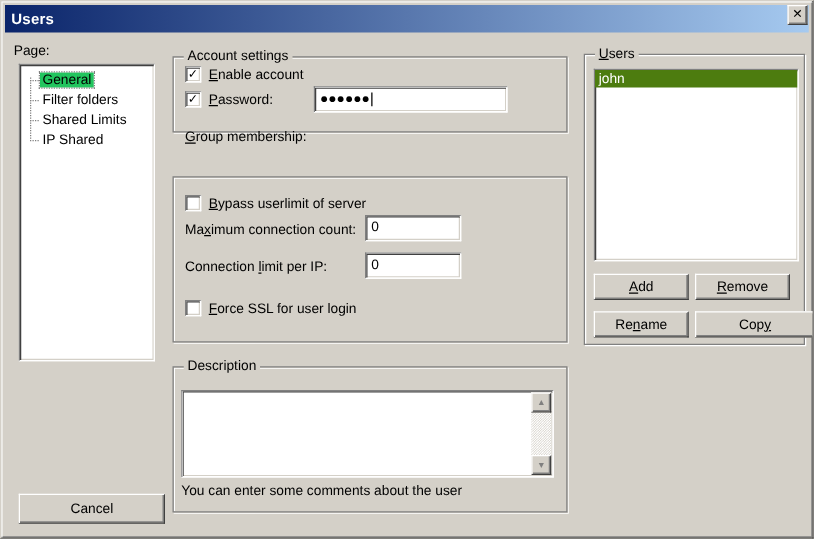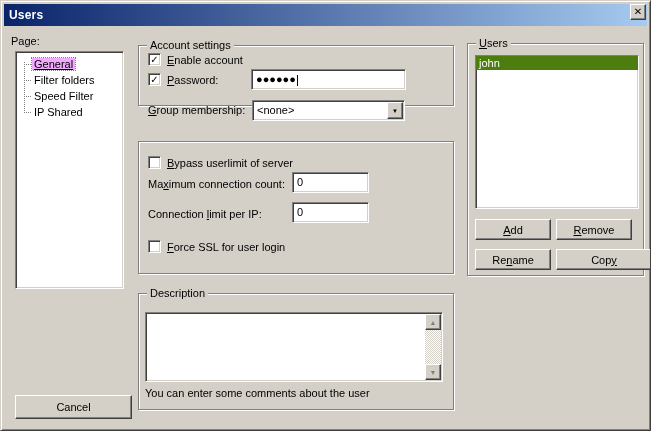--- a/index.html
+++ b/index.html
@@ -79,21 +79,21 @@
   .tree-vline {
     position:absolute; left:8px; top:10px; height:49px;
     border-left:1px dotted #808080;
   }
   .tree-item { position:relative; height:16px; line-height:16px; padding-left:16px; white-space:nowrap; cursor:default; }
   .tree-item::before {
     content:""; position:absolute; left:8px; top:8px; width:7px;
     border-top:1px dotted #808080;
   }
   .tree-item .ti-label { padding:0 2px; }
-  .tree-item.selected .ti-label { background:#f0abfc; outline:1px dotted #808080;text-decoration:underline; }
+  .tree-item.selected .ti-label { background:#22c55e; outline:1px dotted #808080; }
 
   
   .combo { position:absolute; }
   .combo .combo-text { position:absolute; left:4px; top:3px; }
   .combo .combo-btn {
     position:absolute; right:1px; top:1px; bottom:1px; width:16px;
     background:#D4D0C8;
     border:1px solid; border-color:#FFFFFF #404040 #404040 #FFFFFF;
     box-shadow: inset -1px -1px 0 #808080;
     display:flex; align-items:center; justify-content:center;
@@ -145,21 +145,21 @@
   <div class="label" style="left:10px; top:34px;">Page:</div>
   <div class="tree sunken">
     <div class="tree-vline"></div>
     <div class="tree-item selected">
       <span class="ti-label">General</span>
     </div>
     <div class="tree-item">
       <span class="ti-label">Filter folders</span>
     </div>
     <div class="tree-item">
-      <span class="ti-label">Speed Filter</span>
+      <span class="ti-label">Shared Limits</span>
     </div>
     <div class="tree-item">
       <span class="ti-label">IP Shared</span>
     </div>
   </div>
 
   <div class="btn" style="left:14px; top:394px; width:117px; height:24px;">Cancel</div>
 
   <div class="groupbox" style="left:137px; top:44px; width:316px; height:61px;">
     <span class="legend">Account settings</span>
@@ -169,26 +169,20 @@
       <span class="cb-label"><u>E</u>nable account</span>
     </div>
 
     <div class="cb-row" style="left:9px; top:27px;">
       <span class="checkbox">✓</span>
       <span class="cb-label"><u>P</u>assword:</span>
     </div>
     <div class="sunken field" style="left:112px; top:23px; width:155px; height:21px;"><span>●●●●●●</span><span class="caret"></span></div>
 
     <div class="label" style="left:9px; top:58px;"><u>G</u>roup membership:</div>
-    <div class="combo sunken" style="left:113px; top:54px; width:153px; height:21px;">
-      <span class="combo-text">&lt;none&gt;</span>
-      <span class="combo-btn">
-          <span>▼</span>
-        </span>
-    </div>
   </div>
 
   <div class="groupbox" style="left:137px; top:140px; width:316px; height:133px;">
     <div class="cb-row" style="left:9px; top:14px;">
       <span class="checkbox"></span>
       <span class="cb-label"><u>B</u>ypass userlimit of server</span>
     </div>
 
     <div class="label" style="left:9px; top:36px;">Ma<u>x</u>imum connection count:</div>
     <div class="sunken field" style="left:153px; top:30px; width:77px; height:21px;">0</div>

